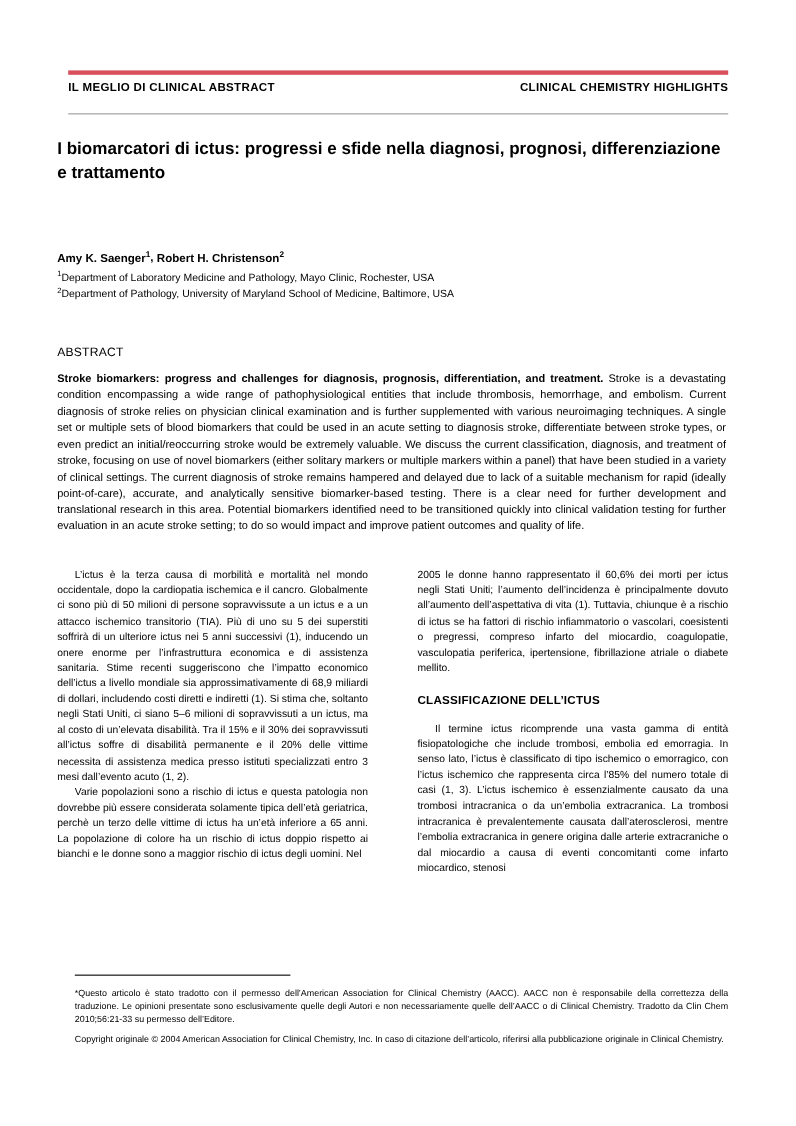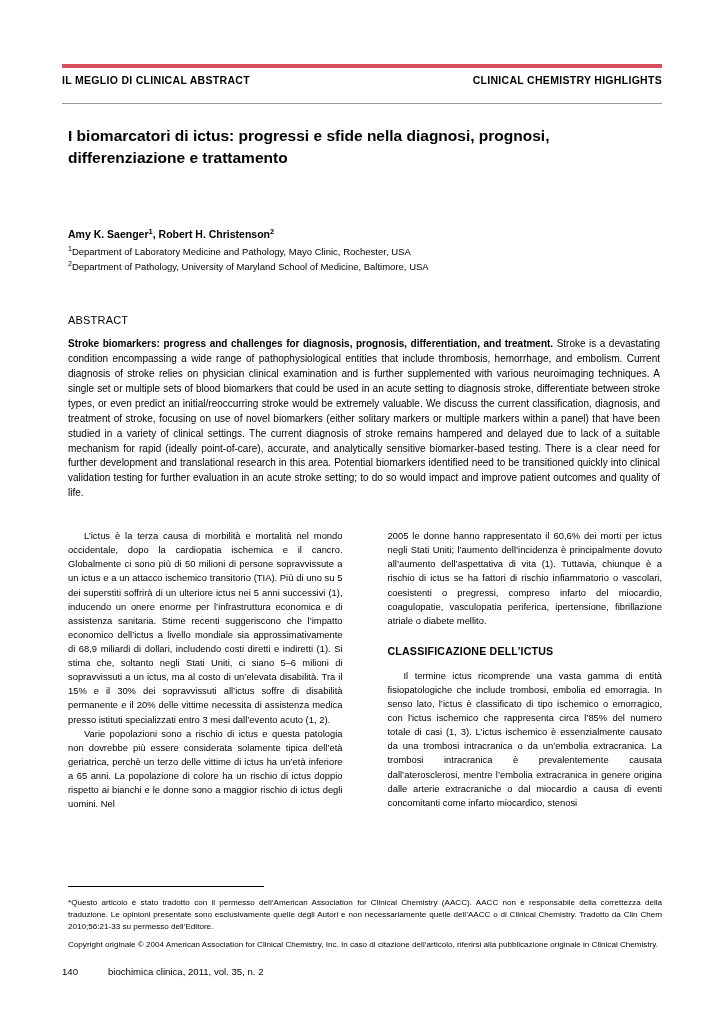--- a/index.html
+++ b/index.html
@@ -46,21 +46,21 @@
   .head-rule {
     position: absolute;
     left: 62px;
     right: 62px;
     top: 103px;
     height: 1px;
     background: #9a9a9a;
   }
   .content {
     position: absolute;
-    left: 62px;
+    left: 46px;
     right: 62px;
     top: 125px;
   }
   h1.article-title {
     font-size: 15.5px;
     line-height: 1.42;
     font-weight: bold;
     margin: 0;
     padding: 0 0 0 6px;
   }
@@ -198,18 +198,14 @@
 
   </div>
 
   <div class="footnote-rule"></div>
 
   <div class="footnote">
     <p>*Questo articolo è stato tradotto con il permesso dell’American Association for Clinical Chemistry (AACC). AACC non è responsabile della correttezza della traduzione. Le opinioni presentate sono esclusivamente quelle degli Autori e non necessariamente quelle dell’AACC o di Clinical Chemistry. Tradotto da Clin Chem 2010;56:21-33 su permesso dell’Editore.</p>
     <p class="fn-copy">Copyright originale © 2004 American Association for Clinical Chemistry, Inc. In caso di citazione dell’articolo, riferirsi alla pubblicazione originale in Clinical Chemistry.</p>
   </div>
 
-  <div class="folio">
-    <div class="folio-num">140</div>
-    <div class="folio-text">biochimica clinica, 2011, vol. 35, n. 2</div>
-  </div>
 
 </div>
 
 </body></html>

